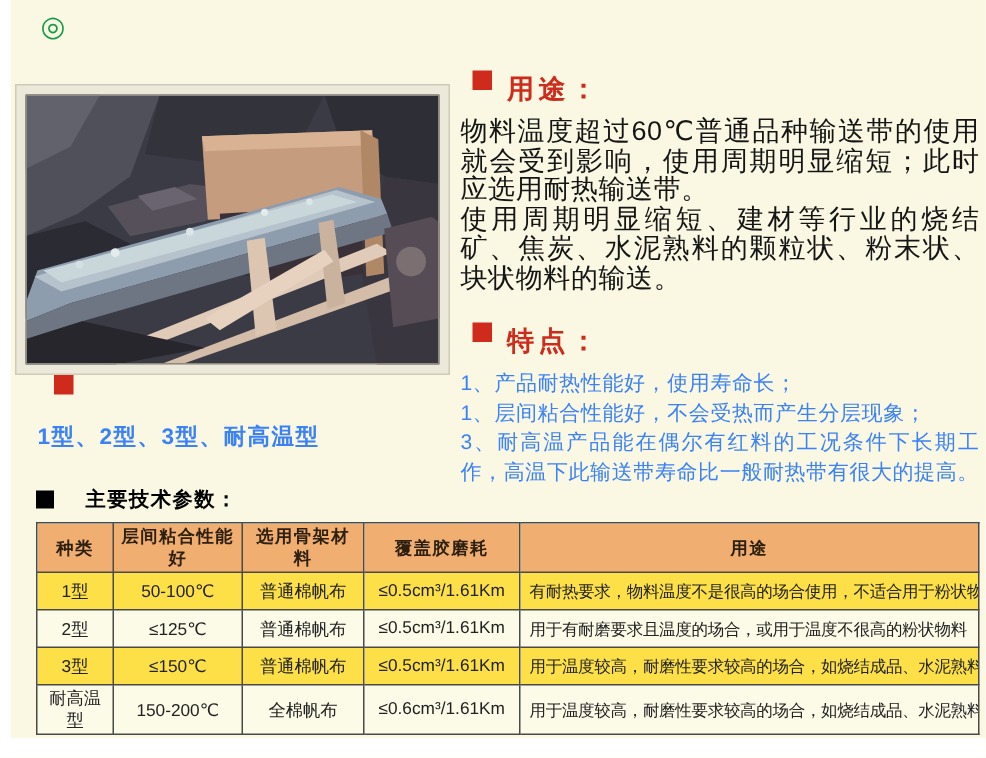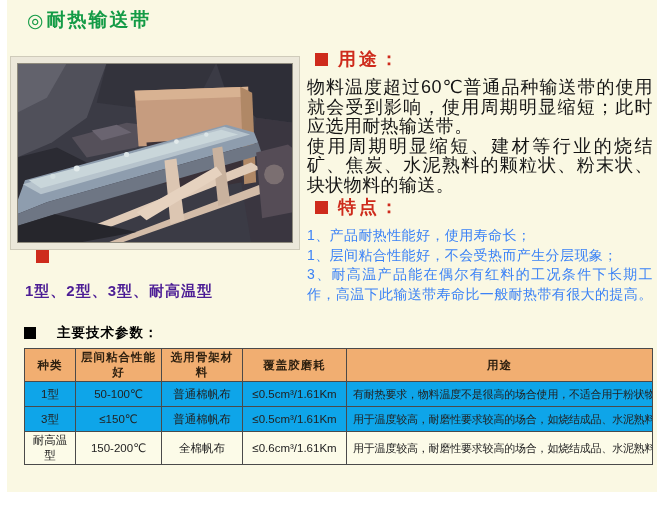--- a/index.html
+++ b/index.html
@@ -21,41 +21,41 @@
   .page-title .circ{font-weight:bold;font-size:19px;}
   
   .photo-frame{
     position:absolute;left:10px;top:56px;width:290px;height:194px;
     background:#ECE8DA;border:1px solid #CFCBBA;box-sizing:border-box;padding:6px;
   }
   .photo-frame svg{display:block;width:100%;height:100%;}
   
   .right-col{position:absolute;left:307px;top:47px;width:346px;}
   .sec-heading{
-    display:flex;align-items:center;gap:10px;padding-left:8px;
+    display:flex;gap:10px;padding-left:8px;
     font-size:18px;font-weight:bold;color:#CE2B1C;letter-spacing:3px;
     margin-bottom:7px;
   }
   .red-sq{width:13px;height:13px;background:#CE2B1C;flex:0 0 auto;}
   .body-text{
     font-size:18px;line-height:19.5px;color:#151515;letter-spacing:0.4px;
     text-align:justify;
   }
   .body-text p{margin:0;}
-  .features{margin-top:0;}
+  .features{margin-top:20px;}
   .feature-line{font-size:14px;line-height:19.5px;color:#3b82f6;letter-spacing:0.4px;text-align:justify;}
   
   .types-heading{
     position:absolute;left:36px;top:250px;
     display:flex;align-items:center;gap:10px;
     font-size:18px;font-weight:bold;color:#CE2B1C;letter-spacing:3px;
   }
   .types-value{
     position:absolute;left:25px;top:282px;
-    font-size:15px;font-weight:bold;color:#4c1d95;letter-spacing:1px;
+    font-size:15px;font-weight:bold;color:#3b82f6;letter-spacing:1px;
   }
   
   .tech-title{
     position:absolute;left:24px;top:324px;
     display:flex;align-items:center;gap:21px;
     font-size:13.5px;font-weight:bold;color:#000;letter-spacing:1px;
   }
   .black-sq{width:12px;height:12px;background:#000;flex:0 0 auto;}
   table.params{
     position:absolute;left:24px;top:348px;width:629px;
@@ -70,36 +70,35 @@
     background:#F1AE71;color:#2E2010;font-weight:bold;letter-spacing:1px;
   }
   table.params .c0{width:51px;}
   table.params .c1{width:86px;}
   table.params .c2{width:81px;}
   table.params .c3{width:104px;}
   table.params .c4{width:auto;}
   table.params td.use{
     text-align:left;padding-left:6px;font-size:11px;white-space:nowrap;letter-spacing:-0.2px;
   }
-  tr.r-odd td{background:#0ea5e9;}
+  tr.r-odd td{background:#fde047;}
   tr.r-even td{background:#FCFBE8;}
   .margin-strip{position:absolute;background:#fff;}
   .strip-left{left:0;top:0;width:7px;height:505px;}
   .strip-bottom{left:0;top:492px;width:657px;height:13px;}
 </style>
 </head>
 <body>
 
 <div class="sheet"></div>
 <div class="margin-strip strip-left"></div>
 <div class="margin-strip strip-bottom"></div>
 
 <div class="page-title">
   <span class="circ">◎</span>
-  <span>耐热输送带</span>
 </div>
 
 <div class="photo-frame">
   <svg viewBox="0 0 277 181" preserveAspectRatio="none">
 
     <rect x="0" y="0" width="277" height="181" fill="#3B3B45"></rect>
     <polygon points="0,0 90,0 70,55 35,80 0,95" fill="#50505A"></polygon>
     <polygon points="0,0 50,0 30,35 0,50" fill="#62626C"></polygon>
     <polygon points="90,0 200,0 185,30 120,45 80,40" fill="#33333C"></polygon>
     <polygon points="200,0 277,0 277,60 240,55 210,30" fill="#2E2E37"></polygon>
@@ -182,20 +181,27 @@
     </tr>
   </thead>
   <tbody>
     <tr class="r-odd">
       <td>1型</td>
       <td>50-100℃</td>
       <td>普通棉帆布</td>
       <td>≤0.5cm³/1.61Km</td>
       <td class="use">有耐热要求，物料温度不是很高的场合使用，不适合用于粉状物料</td>
     </tr>
+    <tr class="r-even">
+      <td>2型</td>
+      <td>≤125℃</td>
+      <td>普通棉帆布</td>
+      <td>≤0.5cm³/1.61Km</td>
+      <td class="use">用于有耐磨要求且温度的场合，或用于温度不很高的粉状物料</td>
+    </tr>
     <tr class="r-odd">
       <td>3型</td>
       <td>≤150℃</td>
       <td>普通棉帆布</td>
       <td>≤0.5cm³/1.61Km</td>
       <td class="use">用于温度较高，耐磨性要求较高的场合，如烧结成品、水泥熟料等</td>
     </tr>
     <tr class="r-even">
       <td>耐高温型</td>
       <td>150-200℃</td>

